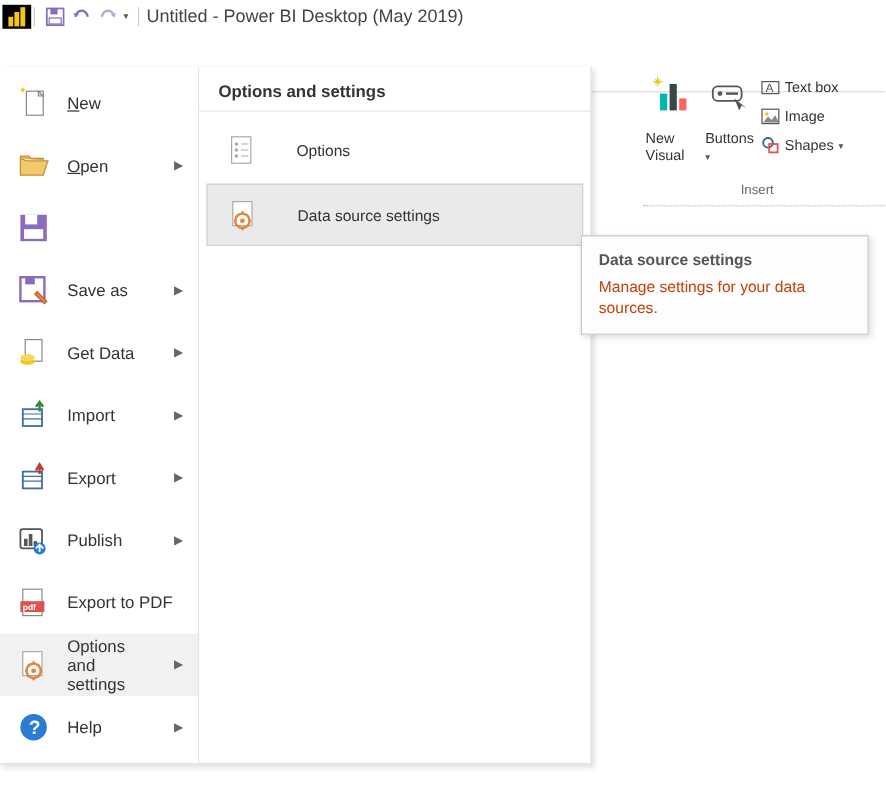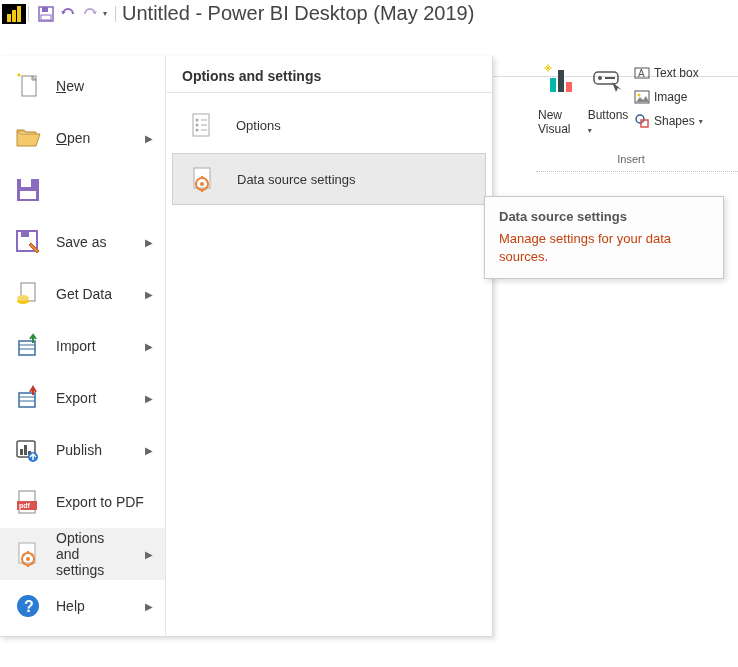--- a/index.html
+++ b/index.html
@@ -55,21 +55,21 @@
       color: #8a6bbe;
     }
     .vsep {
       width: 1px;
       height: 16px;
       background: #ccc;
       margin: 0 2px;
     }
     .title {
       margin-left: 4px;
-      font-size: 20px;
+      font-size: 15px;
       color: #444;
     }
     
     .tabstrip {
       height: 28px;
       display: flex;
       align-items: flex-end;
       border-bottom: 1px solid #dcdcdc;
       margin-top: 21px;
     }
@@ -135,21 +135,21 @@
     .sub-header {
       font-weight: 600;
       padding: 12px 16px 8px;
       font-size: 14px;
       border-bottom: 1px solid #e5e5e5;
       margin-bottom: 6px;
     }
     .sub-item {
       display: flex;
       align-items: center;
-      gap: 20px;
+      gap: 31px;
       height: 52px;
       padding: 0 16px;
       margin: 2px 6px;
     }
     .sub-item.hover {
       background: #eaeaea;
       border: 1px solid #cfcfcf;
     }
     .sub-icon {
       width: 28px;

